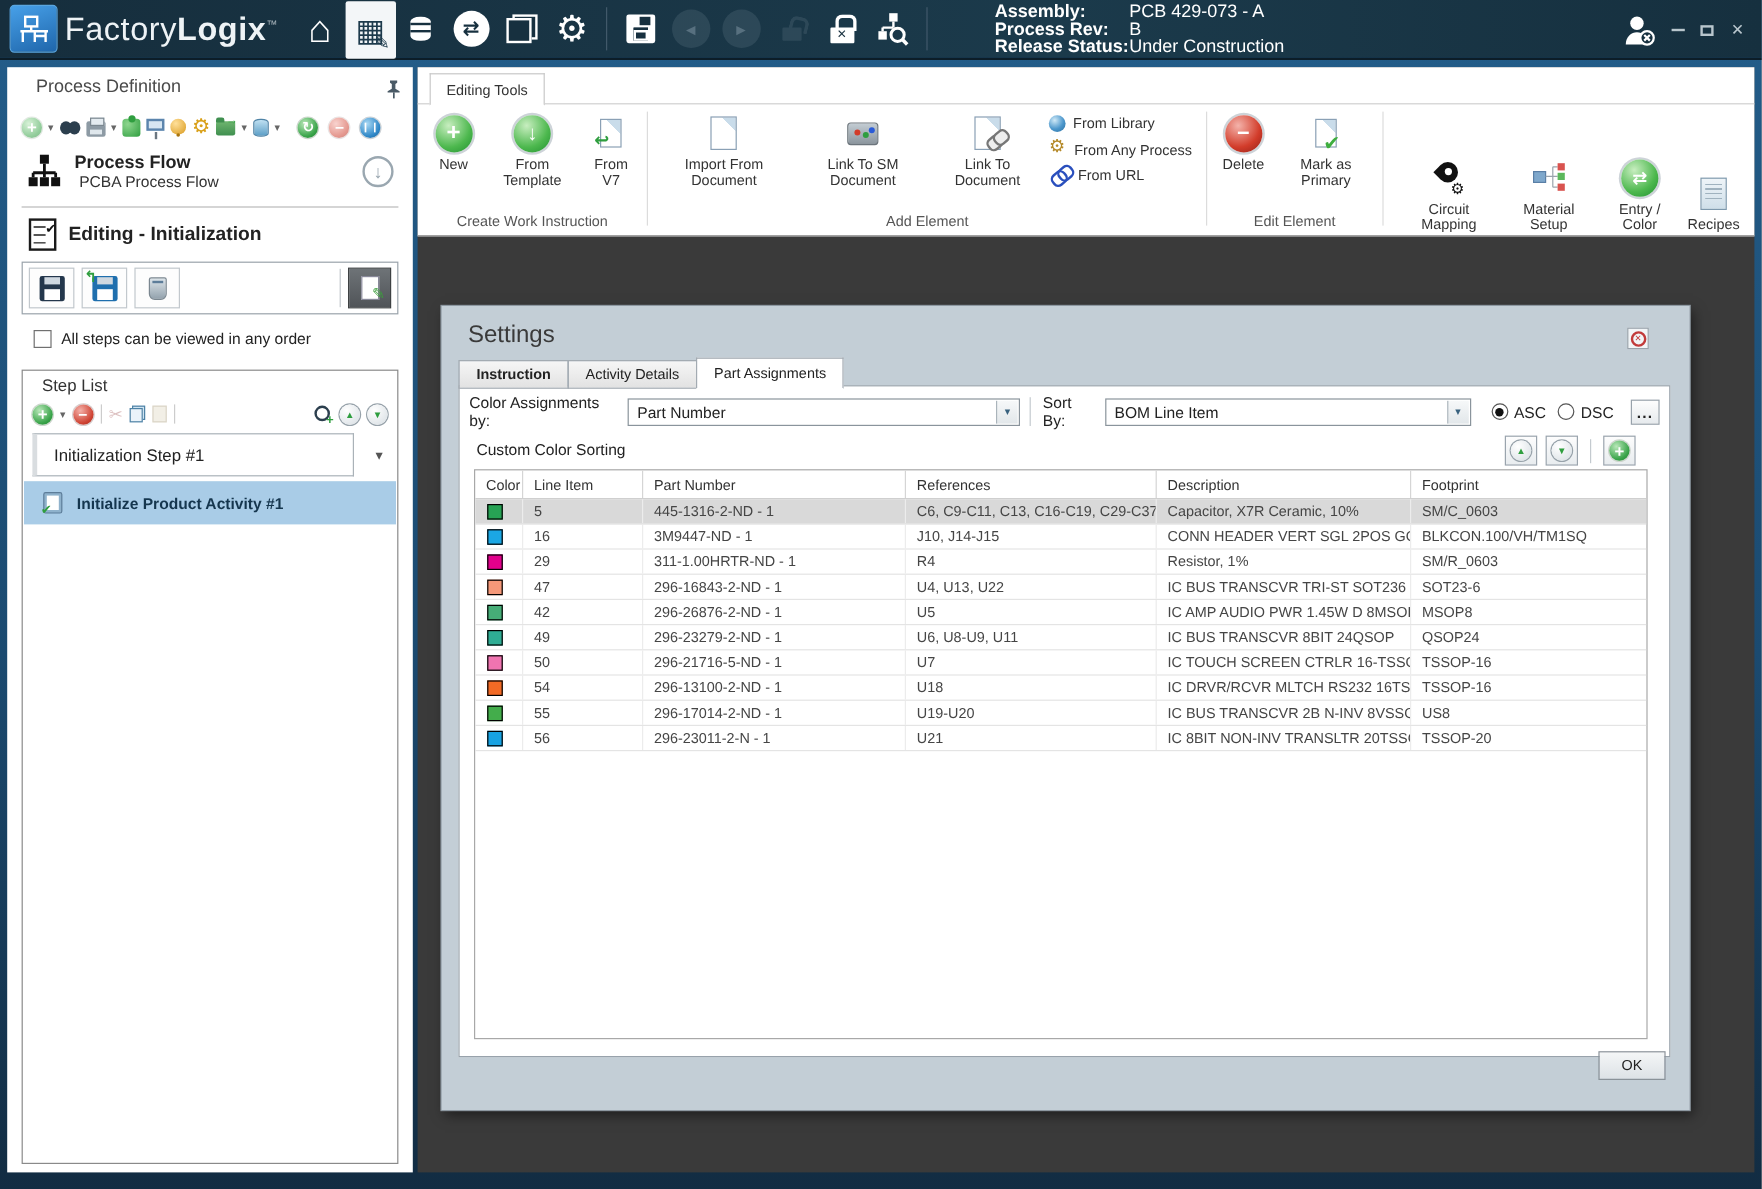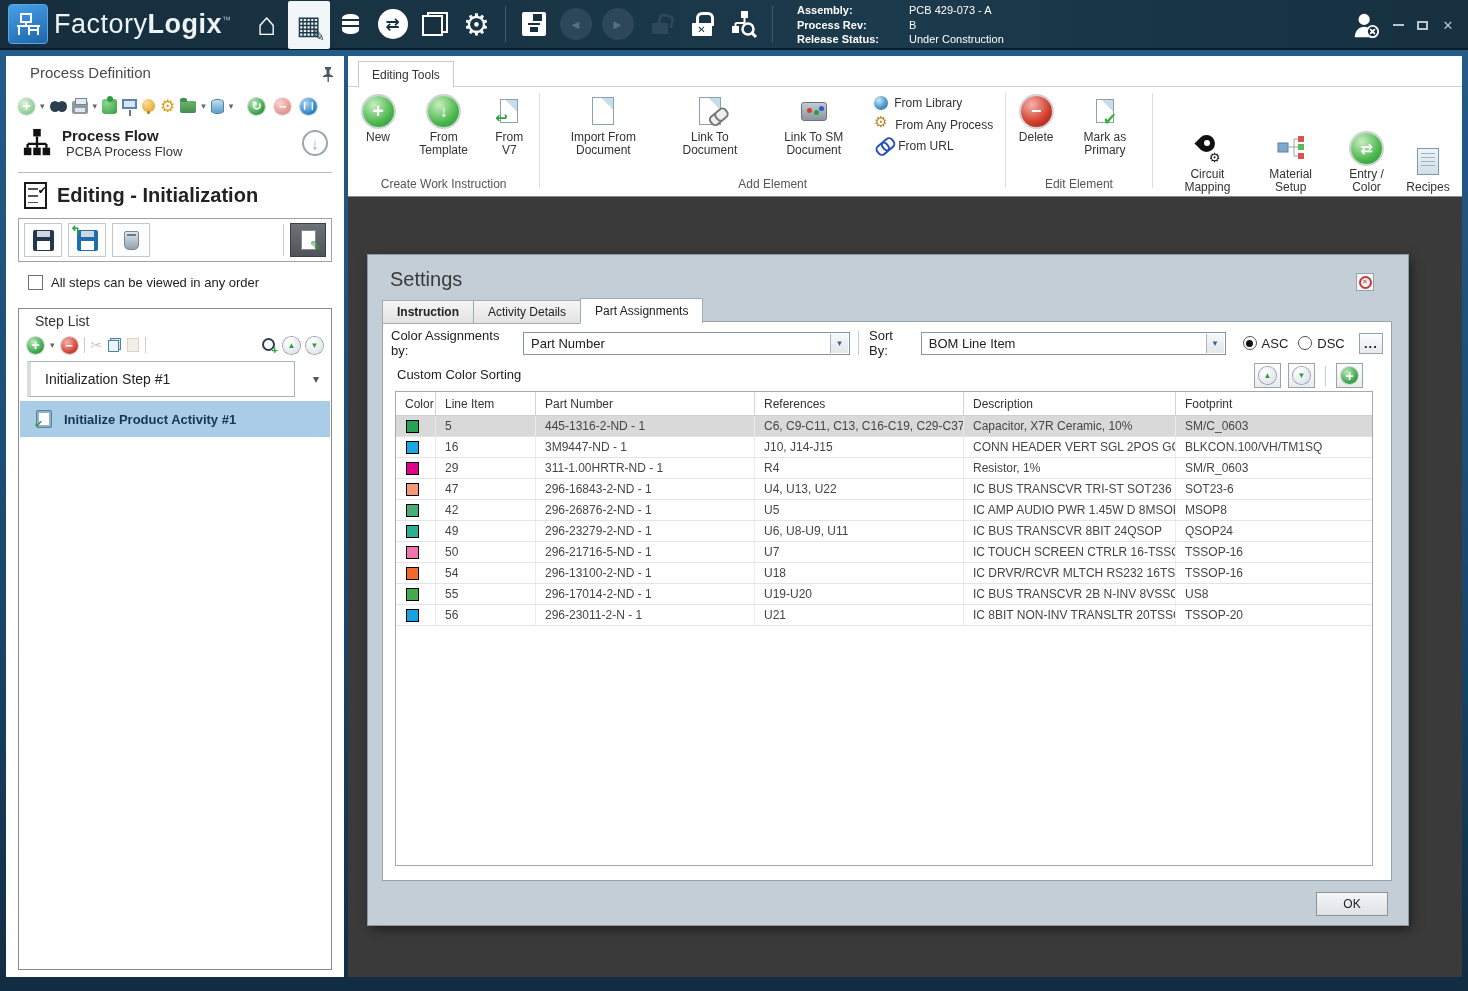--- a/index.html
+++ b/index.html
@@ -49,21 +49,21 @@
   .lock-open::before { transform:translateX(3px) rotate(14deg); }
   .lock-x { color:#fff; width:20px; height:24px; }
   .lock-x::before { left:4px; width:12px; height:11px; }
   .lock-x::after { height:13px; width:20px; }
   .lock-x .x-mark { position:absolute; bottom:1px; left:0; width:20px; text-align:center; color:#17303f; font-size:10px; font-weight:bold; z-index:2; }
   .x-mark::before { content:"✕"; }
   .win-ctl { position:absolute; top:0; height:50px; width:28px; display:flex; align-items:center; justify-content:center; color:#b9c6cd; }
   .min-glyph { width:11px; border-top:2px solid #b9c6cd; display:inline-block; }
   .max-glyph { width:11px; height:9px; border:2px solid #b9c6cd; display:inline-block; }
   .close-glyph::before { content:"✕"; font-size:13px; }
-  .asm { position:absolute; left:797px; top:3px; font-size:11px; color:#fff;
+  .asm { position:absolute; left:829px; top:3px; font-size:15px; color:#fff;
     display:grid; grid-template-columns:112px auto; line-height:14.5px; }
   .asm b { font-weight:bold; }
 
   
   .sidebar { position:absolute; left:6px; top:56px; width:338px; bottom:14px; background:#fff;padding-left:38px; }
   .main { position:absolute; left:348px; top:56px; width:1114px; bottom:14px; background:#3a3a3a; }
 
   
   .pd-title { position:absolute; left:24px; top:8px; font-size:15px; color:#4a4a4a; }
   .pin-ic { position:absolute; right:10px; top:10px; }
@@ -113,21 +113,21 @@
   .pf-sub { font-size:13px; color:#333; margin-left:4px; }
   .down-orb { position:absolute; right:6px; width:26px; height:26px; border-radius:50%;
     border:2px solid #9aa7b0; color:#9aa7b0; display:flex; align-items:center; justify-content:center; }
   .down-orb::before { content:"↓"; font-size:15px; font-weight:bold; }
   .side-div { position:absolute; left:12px; right:12px; top:116px; border-top:1px solid #b9b9b9; }
   .edit-row { position:absolute; left:18px; top:126px; display:flex; align-items:center; gap:10px; }
   .checklist-ic { width:23px; height:27px; background:#fff; border:2px solid #1a1a1a; position:relative; }
   .checklist-ic::before { content:""; position:absolute; left:2px; top:4px; right:7px; height:15px;
     background:repeating-linear-gradient(#555 0 2px,transparent 2px 7px); }
   .checklist-ic::after { content:"✔"; position:absolute; right:-2px; top:0px; font-size:11px; color:#111; }
-  .edit-title { font-weight:bold; font-size:20px; color:#222; }
+  .edit-title { font-weight:bold; font-size:16px; color:#222; }
   .btnbox { position:absolute; left:12px; top:162px; right:12px; height:44px; border:1px solid #9aa3ab;
     display:flex; align-items:center; padding:0 5px; gap:6px; }
   .box-btn { width:38px; height:34px; border:1px solid #c2c8cd; background:#fdfdfd;
     display:flex; align-items:center; justify-content:center; position:relative; }
   .floppy-c { width:21px; height:21px; background:#24374c; border-radius:2px; position:relative; }
   .floppy-c::before { content:""; position:absolute; top:1px; left:4px; width:13px; height:6px; background:#cfd8e0; }
   .floppy-c::after { content:""; position:absolute; bottom:1px; left:4px; width:13px; height:9px; background:#fff; }
   .floppy-c.blue { background:#1f6fae; }
   .up-arrow-ov { position:absolute; left:1px; top:-1px; color:#2f9e3f; font-weight:bold; font-size:13px; z-index:2; }
   .up-arrow-ov::before { content:"↰"; }
@@ -249,21 +249,21 @@
   .ptable { position:absolute; left:12px; right:18px; top:69px; bottom:14px; border:1px solid #a8a8a8; overflow:hidden; background:#fff; }
   .thead, .trow { display:grid; grid-template-columns:40px 100px 219px 209px 212px 1fr; }
   .thead { height:24px; border-bottom:1px solid #cfcfcf; }
   .thead .hc { display:flex; align-items:center; padding-left:9px; border-right:1px solid #d5d5d5; color:#333; }
   .trow { height:21px; border-bottom:1px solid #e4e4e4; }
   .trow .tc { display:flex; align-items:center; padding-left:9px; border-right:1px solid #ececec;
     white-space:nowrap; overflow:hidden; color:#454545; font-size:12px; }
   .trow.sel { background:#d9d9d9; }
   .swatch { width:13px; height:13px; border:1px solid #000; margin-left:10px; }
   .tc.ccell { padding-left:0; }
-  .ok-btn { position:absolute; right:20px; bottom:9px; width:72px; height:24px; border:1px solid #8a9299;
+  .ok-btn { position:absolute; right:20px; bottom:25px; width:56px; height:24px; border:1px solid #8a9299;
     background:linear-gradient(#f4f6f7,#dde2e6); display:flex; align-items:center; justify-content:center; color:#222; }
 </style>
 </head>
 <body>
 
 <div class="frame">
 
   <div class="titlebar">
     <div class="logo-tile">
       <svg width="27" height="27" viewBox="0 0 27 27">
@@ -491,31 +491,31 @@
         <div class="rgroup">
           <div class="rgroup-btns">
             <div class="bigbtn">
               <span class="bic">
                   <span class="doc-ic"></span>
                 </span>
               <span>Import From Document</span>
             </div>
             <div class="bigbtn">
               <span class="bic">
+                  <span class="smdoc-ic"></span>
+                </span>
+              <span>Link To SM Document</span>
+            </div>
+            <div class="bigbtn">
+              <span class="bic">
                   <span class="doc-ic">
                     <span class="chain"></span>
                   </span>
                 </span>
               <span>Link To Document</span>
-            </div>
-            <div class="bigbtn">
-              <span class="bic">
-                  <span class="smdoc-ic"></span>
-                </span>
-              <span>Link To SM Document</span>
             </div>
             <div class="smallcol">
               <div class="smallbtn">
                 <span class="globe-ic"></span>
                 <span>From Library</span>
               </div>
               <div class="smallbtn">
                 <span class="anyproc-ic"></span>
                 <span>From Any Process</span>
               </div>

